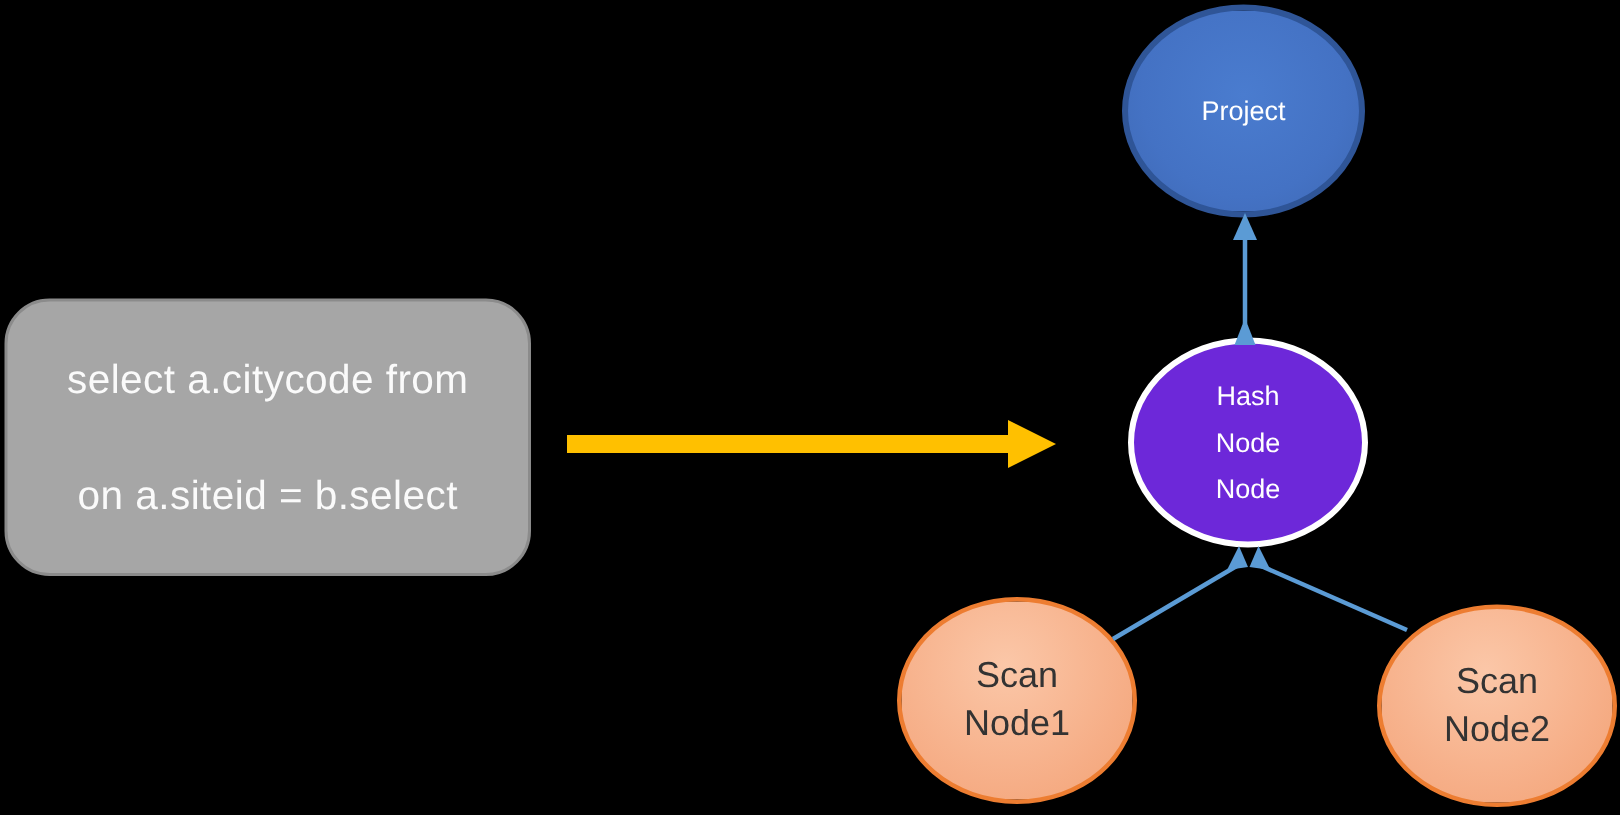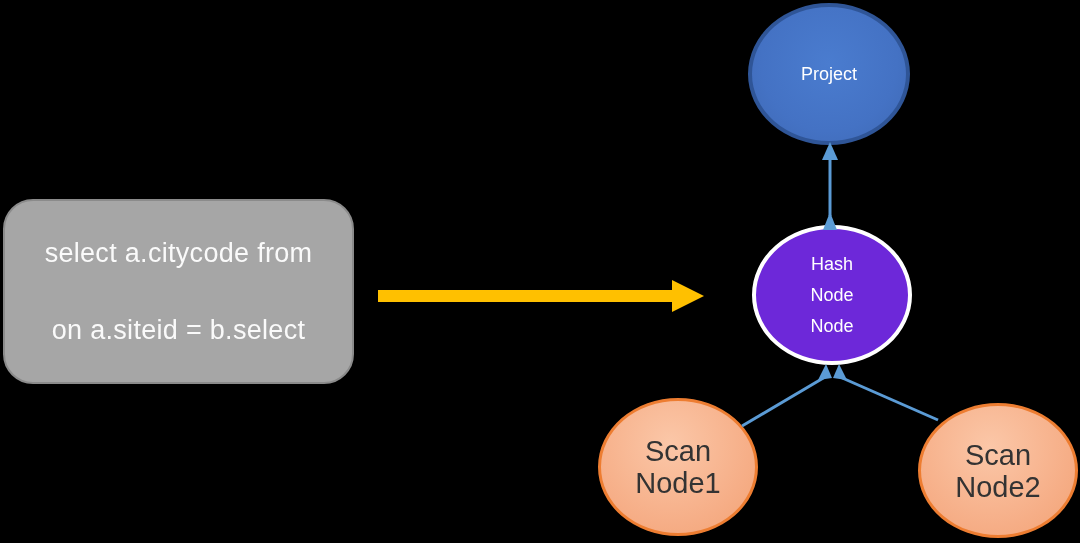--- a/index.html
+++ b/index.html
@@ -60,21 +60,21 @@
     color: #FFFFFF;
     font-size: 18px;
     line-height: 31px;
   }
 
   .node-scan {
     width: 160px;
     background: radial-gradient(circle at 45% 32%, #FBC7A8 0%, #F6AE87 65%, #F2A274 100%);
     border: 3px solid #ED7D31;
     color: #333333;
-    font-size: 29px;
+    font-size: 24px;
     line-height: 32px;
   }
 
   .node-scan1 { left: 598px; top: 398px; height: 138px; }
   .node-scan2 { left: 918px; top: 403px; height: 135px; }
 
   .overlay {
     position: absolute;
     left: 0; top: 0;
     width: 1080px; height: 543px;

